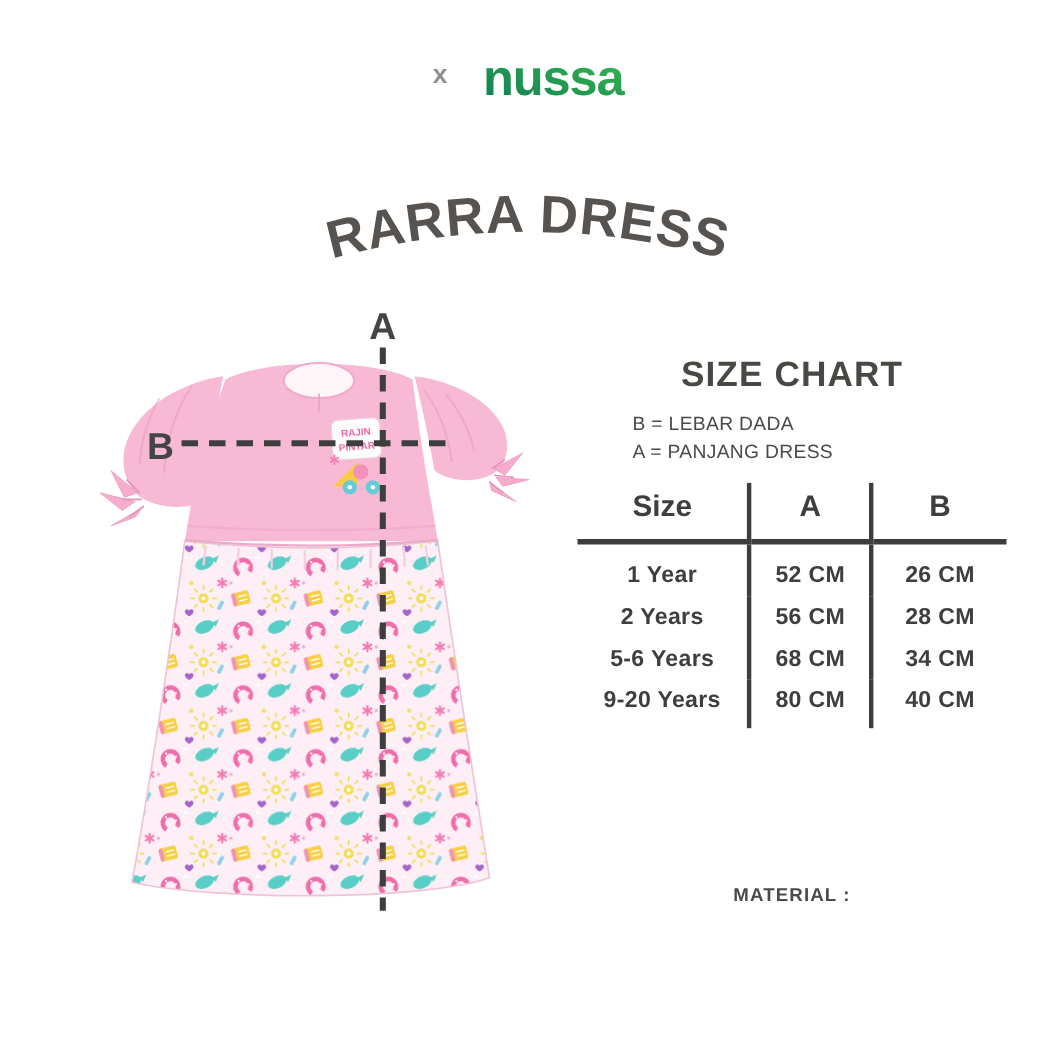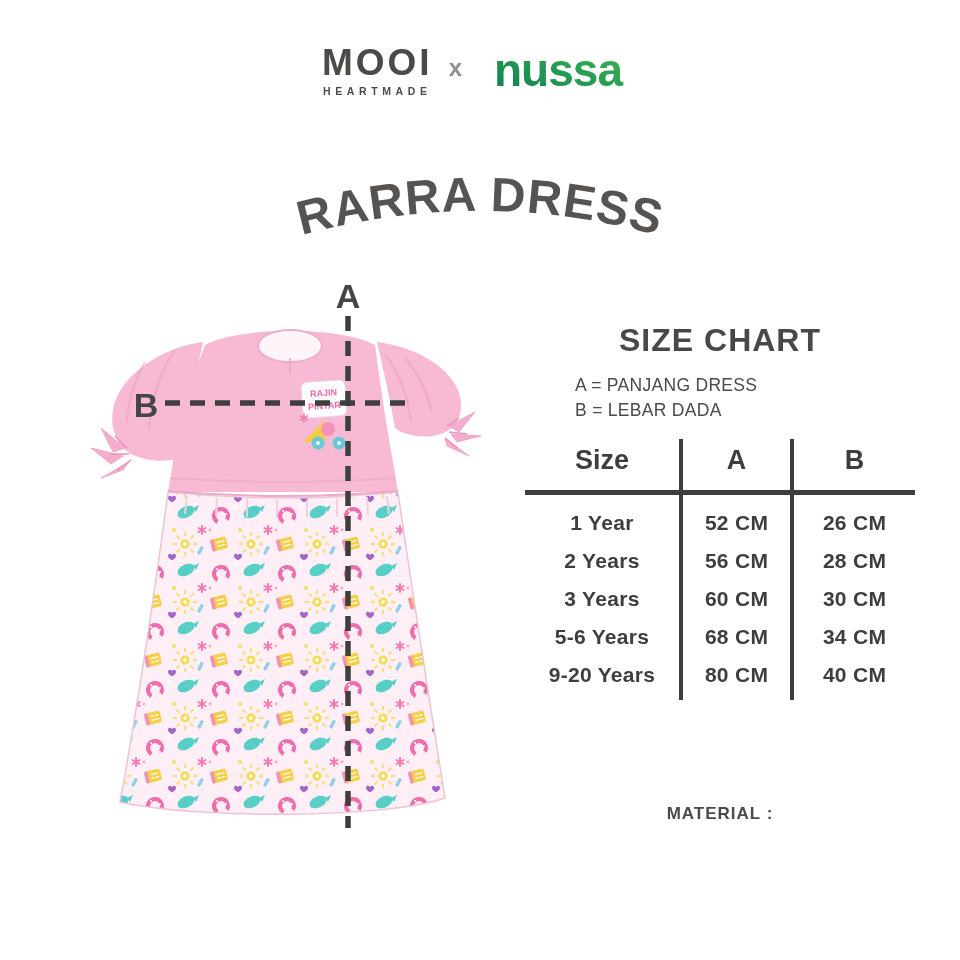--- a/index.html
+++ b/index.html
@@ -42,24 +42,20 @@
   .material { position:absolute; left:505px; top:792px; width:430px; text-align:center; color:#4a4a49; }
   .material .mat-label { font-size:17px; font-weight:700; letter-spacing:1px; margin:12px; }
   .material .mat-value { font-size:19.5px; font-weight:400; letter-spacing:.4px; margin:7px 0 0 0; }
 </style>
 </head>
 <body>
 
 <div id="canvas">
 
   <div class="logo-row">
-    <div class="mooi-block">
-      <div class="mooi-name">MOOI</div>
-      <div class="mooi-sub">HEARTMADE</div>
-    </div>
     <div class="logo-sep">x</div>
     <svg class="nussa-svg" width="160" height="58" viewBox="0 0 160 58">
       <defs>
         <linearGradient id="nussaGrad" x1="0" y1="1" x2="1" y2="0">
           <stop offset="0" stop-color="#0f7d55"></stop>
           <stop offset="1" stop-color="#3cb94e"></stop>
         </linearGradient>
       </defs>
       <text x="80" y="44" text-anchor="middle" fill="url(#nussaGrad)">nussa</text>
     </svg>
@@ -201,22 +197,22 @@
       <text class="measure-label" x="273" y="38" text-anchor="middle">A</text>
       <line x1="273" y1="46" x2="273" y2="558" stroke="#3e3e3e" stroke-width="5.5" stroke-dasharray="15 10"></line>
       <text class="measure-label" x="71" y="147" text-anchor="middle">B</text>
       <line x1="90" y1="133" x2="332" y2="133" stroke="#3e3e3e" stroke-width="5.5" stroke-dasharray="15 10"></line>
     </g>
   </svg>
 
   <div class="right-col">
     <h2 class="size-chart-heading">SIZE CHART</h2>
     <div class="legend">
+      <p>B = LEBAR DADA</p>
       <p>A = PANJANG DRESS</p>
-      <p>B = LEBAR DADA</p>
     </div>
 
     <table class="size-table">
       <colgroup>
           <col class="c1">
           <col class="c2">
           <col class="c3">
         </colgroup>
       <thead>
         <tr>
@@ -230,25 +226,20 @@
           <td>1 Year</td>
           <td>52 CM</td>
           <td>26 CM</td>
         </tr>
         <tr>
           <td>2 Years</td>
           <td>56 CM</td>
           <td>28 CM</td>
         </tr>
         <tr>
-          <td>3 Years</td>
-          <td>60 CM</td>
-          <td>30 CM</td>
-        </tr>
-        <tr>
           <td>5-6 Years</td>
           <td>68 CM</td>
           <td>34 CM</td>
         </tr>
         <tr>
           <td>9-20 Years</td>
           <td>80 CM</td>
           <td>40 CM</td>
         </tr>
       </tbody>

